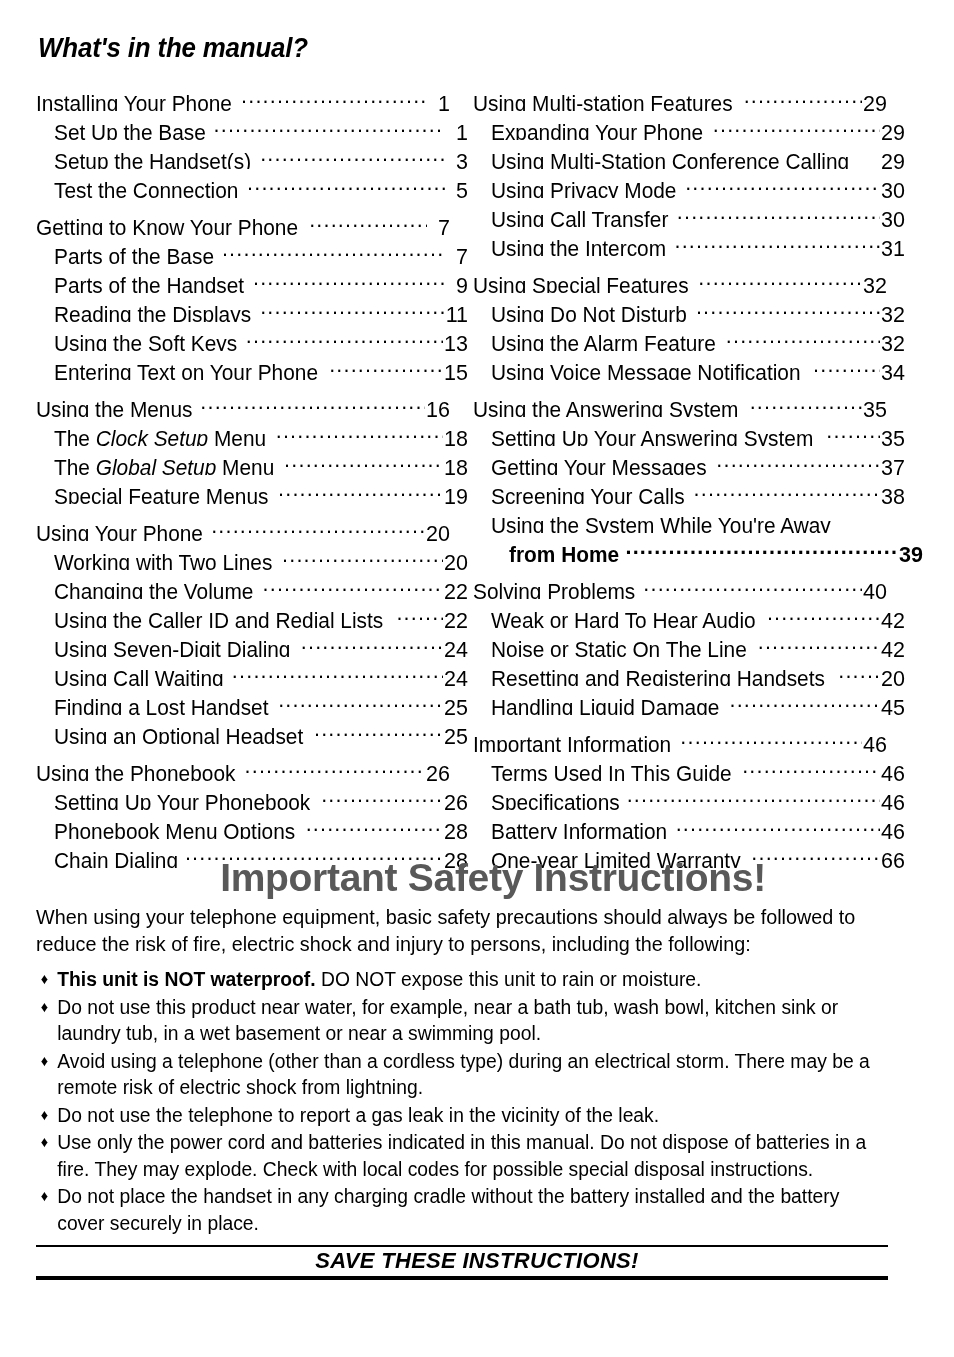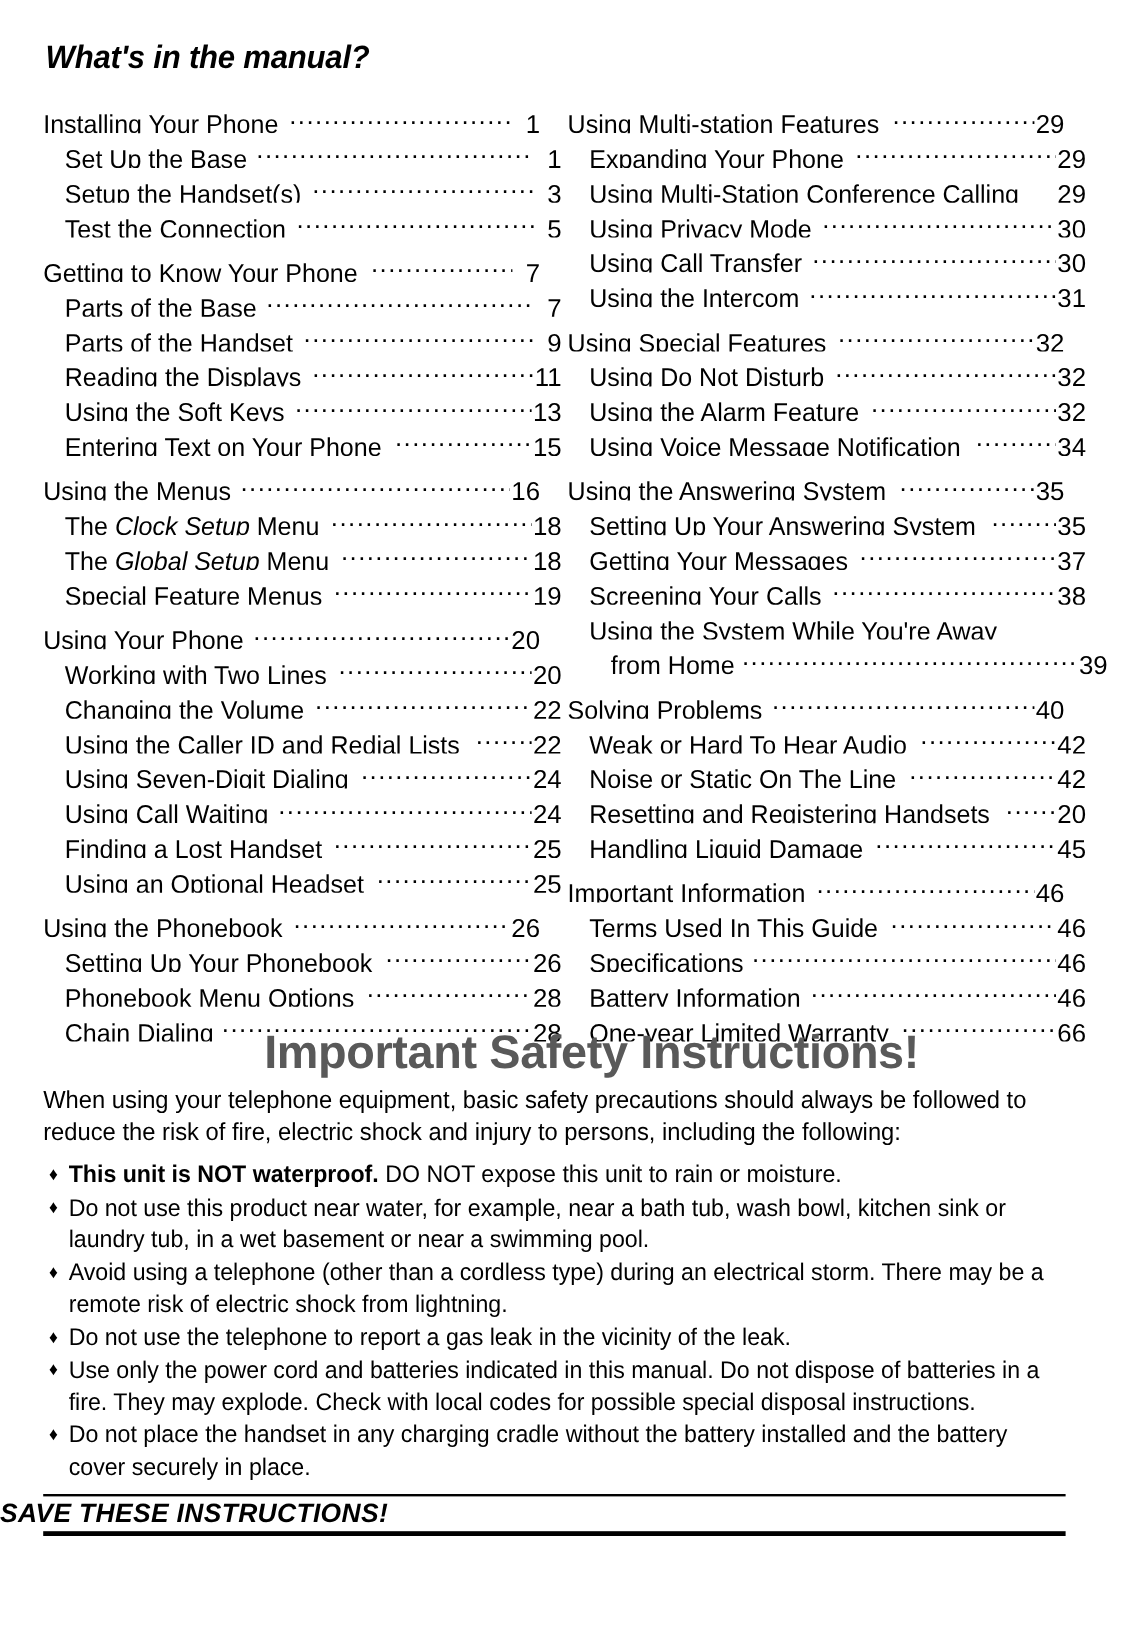--- a/index.html
+++ b/index.html
@@ -64,21 +64,21 @@
     font-weight: normal;
     margin-top: 8px;
     font-size: 21.5px;
   }
   .toc-row.section {
     padding-left: 18px;
     font-weight: normal;
   }
   .toc-row.cont {
     padding-left: 36px;
-    font-weight: normal;
+    font-weight: bold;
   }
   .toc-label {
     flex: 0 0 auto;
     transform: scaleX(0.97);
     transform-origin: left center;
   }
   .toc-label i { font-style: italic; }
   .toc-gap { flex: 0 0 auto; width: 3px; }
   .toc-dots {
     flex: 1 1 auto;
@@ -167,21 +167,21 @@
     top: 1276px;
     width: 852px;
     height: 4px;
     background: #000000;
   }
   .save-line {
     position: absolute;
     left: 0;
     top: 1246px;
     width: 954px;
-    text-align: left;
+    text-align: center;
     font-size: 22px;
     font-weight: bold;
     font-style: italic;
     letter-spacing: 0.3px;
     line-height: 30px;
   }
 </style>
 </head>
 <body>
 

